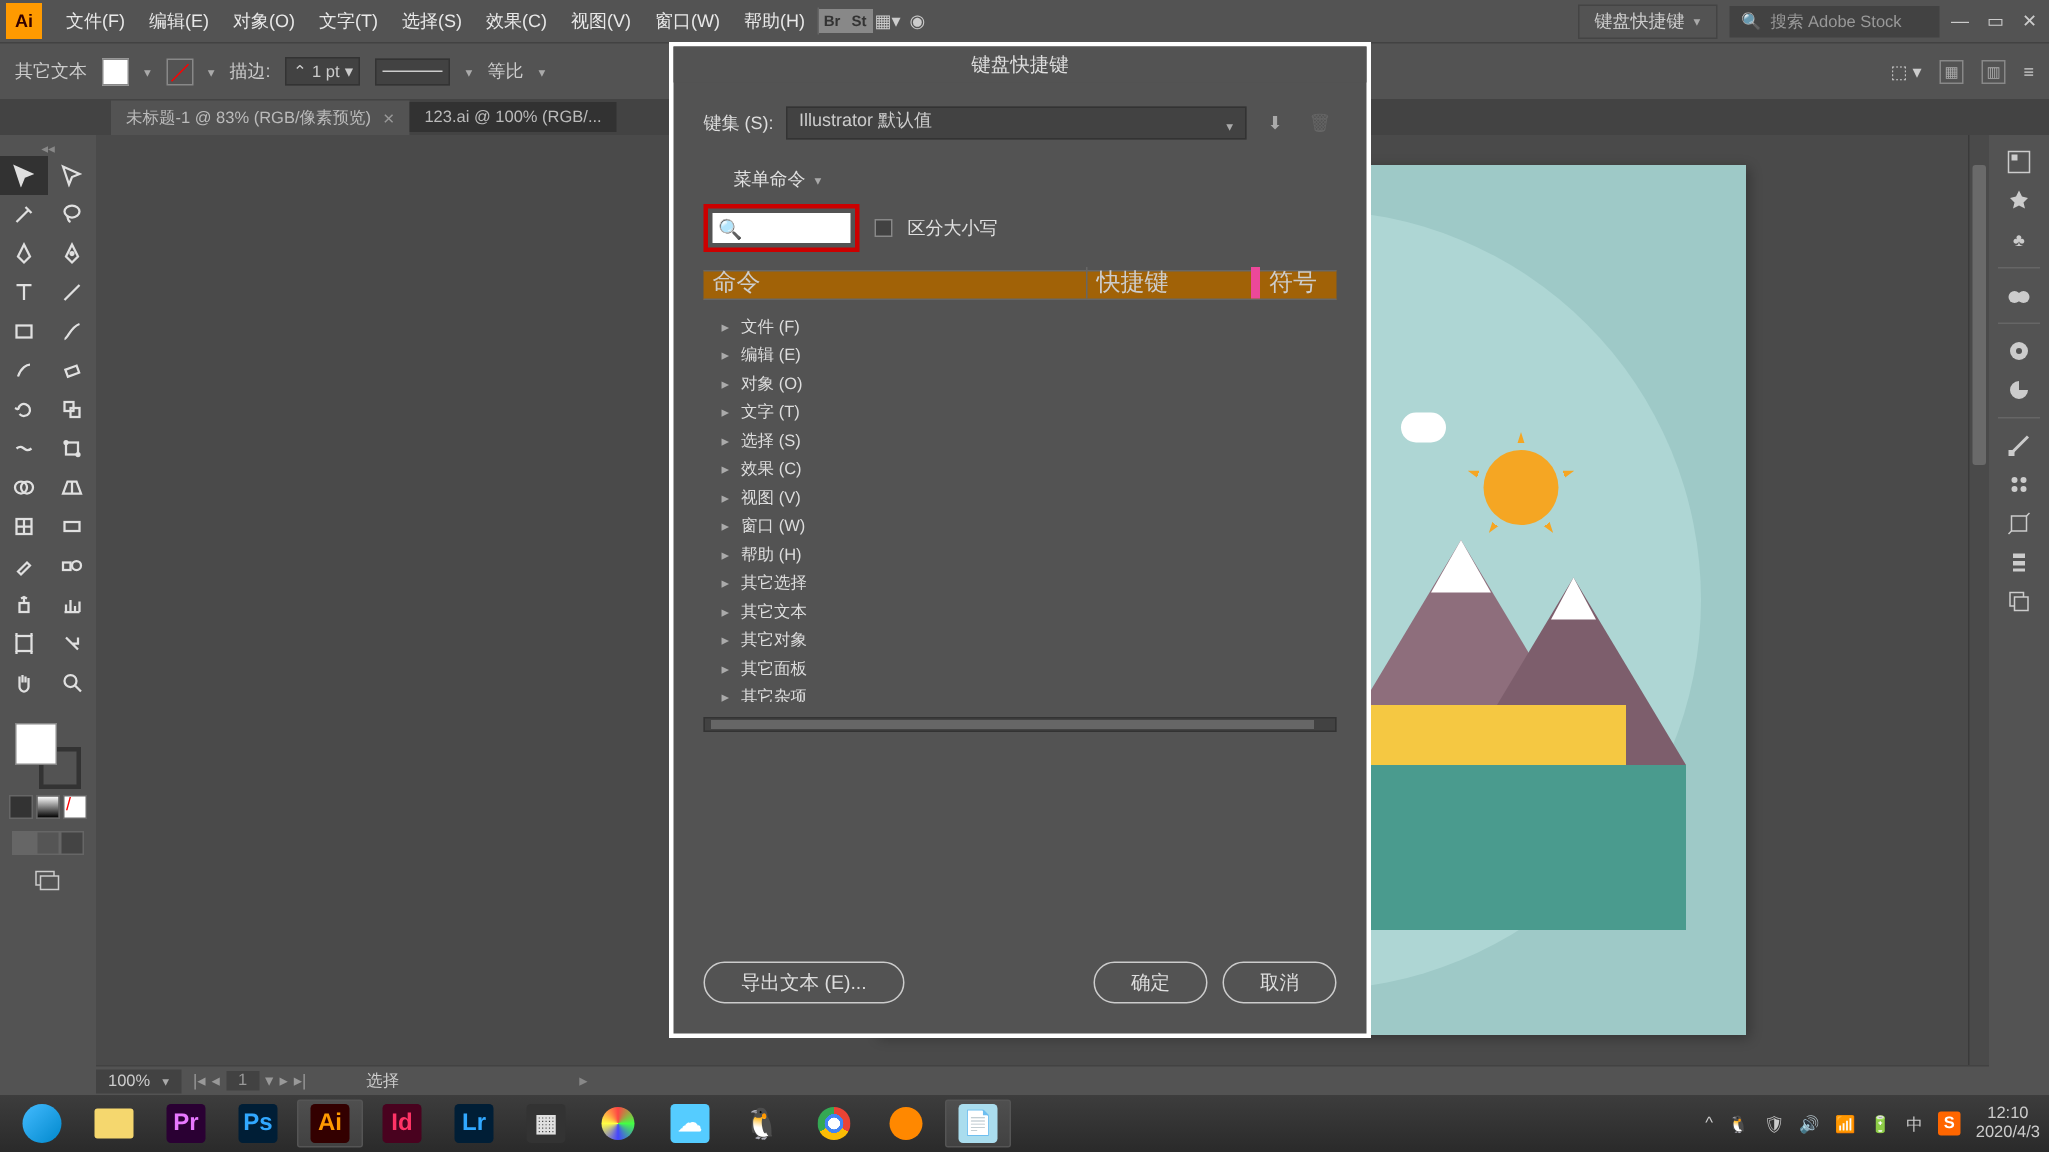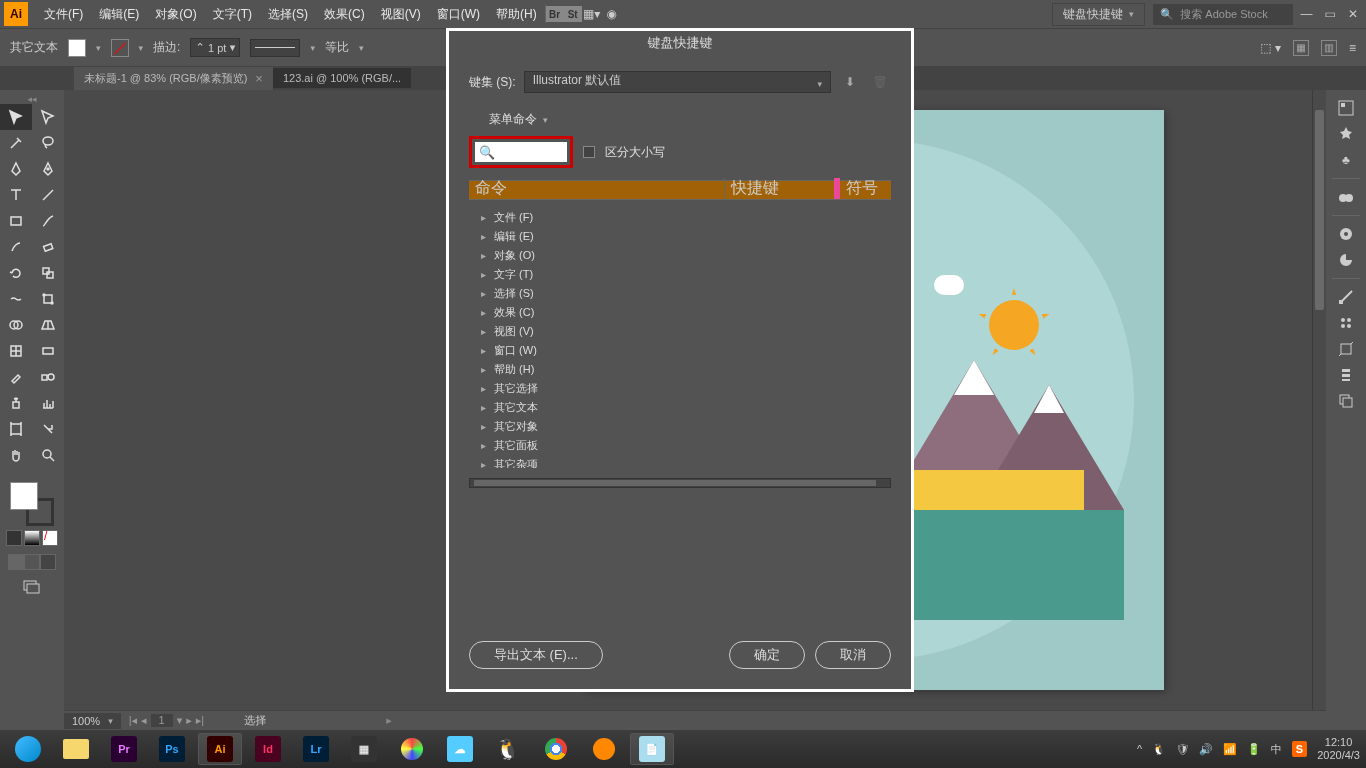--- a/index.html
+++ b/index.html
@@ -85,21 +85,21 @@
 .dialog-footer{display:flex;justify-content:space-between;padding:12px 20px 20px;align-items:center}
 .btn{border:1px solid #ccc;background:transparent;color:#ddd;padding:4px 24px;border-radius:14px;font-size:13px;cursor:pointer}
 .footer-right{display:flex;gap:10px}
 .statusbar{position:absolute;bottom:38px;left:64px;right:40px;height:20px;background:#535353;display:flex;align-items:center;font-size:11px;color:#ccc;border-top:1px solid #424242}
 .zoom{background:#424242;padding:2px 8px;margin-right:8px;display:flex;align-items:center;gap:8px}
 .nav-arrows{display:flex;gap:4px;color:#999}
 .status-text{margin-left:40px}
 .taskbar{position:absolute;bottom:0;left:0;right:0;height:38px;background:linear-gradient(#3d3d3d,#2a2a2a);display:flex;align-items:center;padding:0 6px;gap:4px}
 .task-icon{width:44px;height:32px;display:flex;align-items:center;justify-content:center;border-radius:2px}
 .task-icon.active{background:rgba(255,255,255,0.1);border:1px solid #555}
-.app-sq{width:26px;height:26px;display:flex;align-items:center;justify-content:center;font-weight:bold;font-size:11px;border-radius:3px}
+.app-sq{width:26px;height:26px;display:flex;align-items:center;justify-content:center;font-weight:bold;font-size:16px;border-radius:3px}
 .tray{margin-left:auto;display:flex;align-items:center;gap:10px;color:#ccc;font-size:11px}
 .tray-time{text-align:center;line-height:1.2}
 .vscroll{position:absolute;right:0;top:0;bottom:20px;width:14px;background:#4a4a4a;border-left:1px solid #3a3a3a}
 .vscroll::after{content:'';position:absolute;left:2px;right:2px;top:20px;height:200px;background:#6a6a6a;border-radius:2px}
 </style>
 </head>
 <body>
 
 <div class="menubar">
   <div class="ai-logo">Ai</div>

